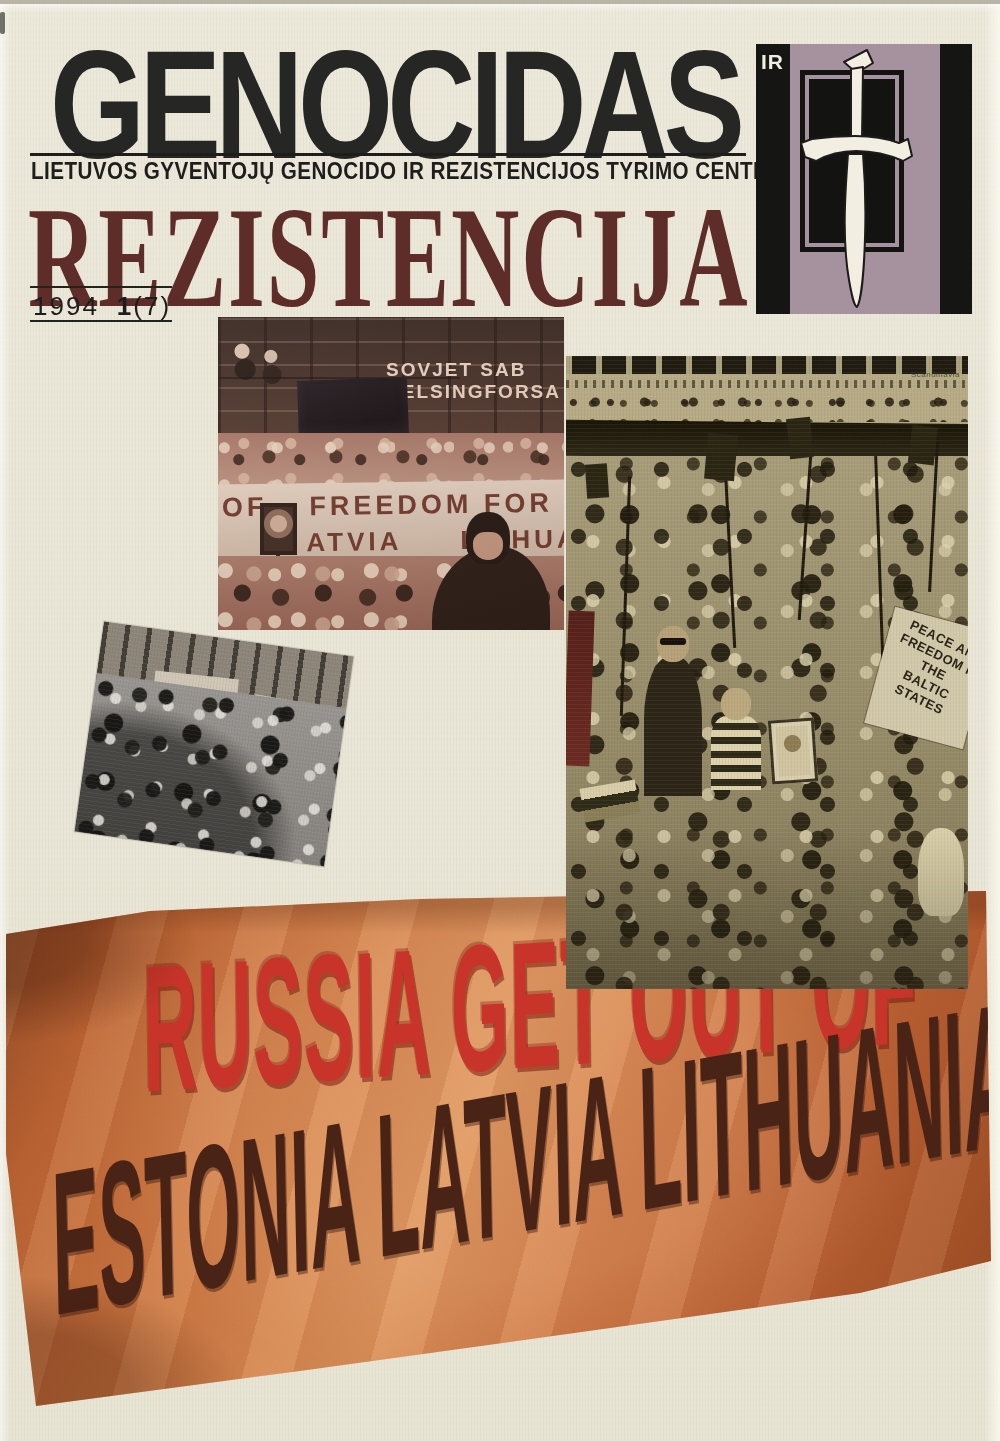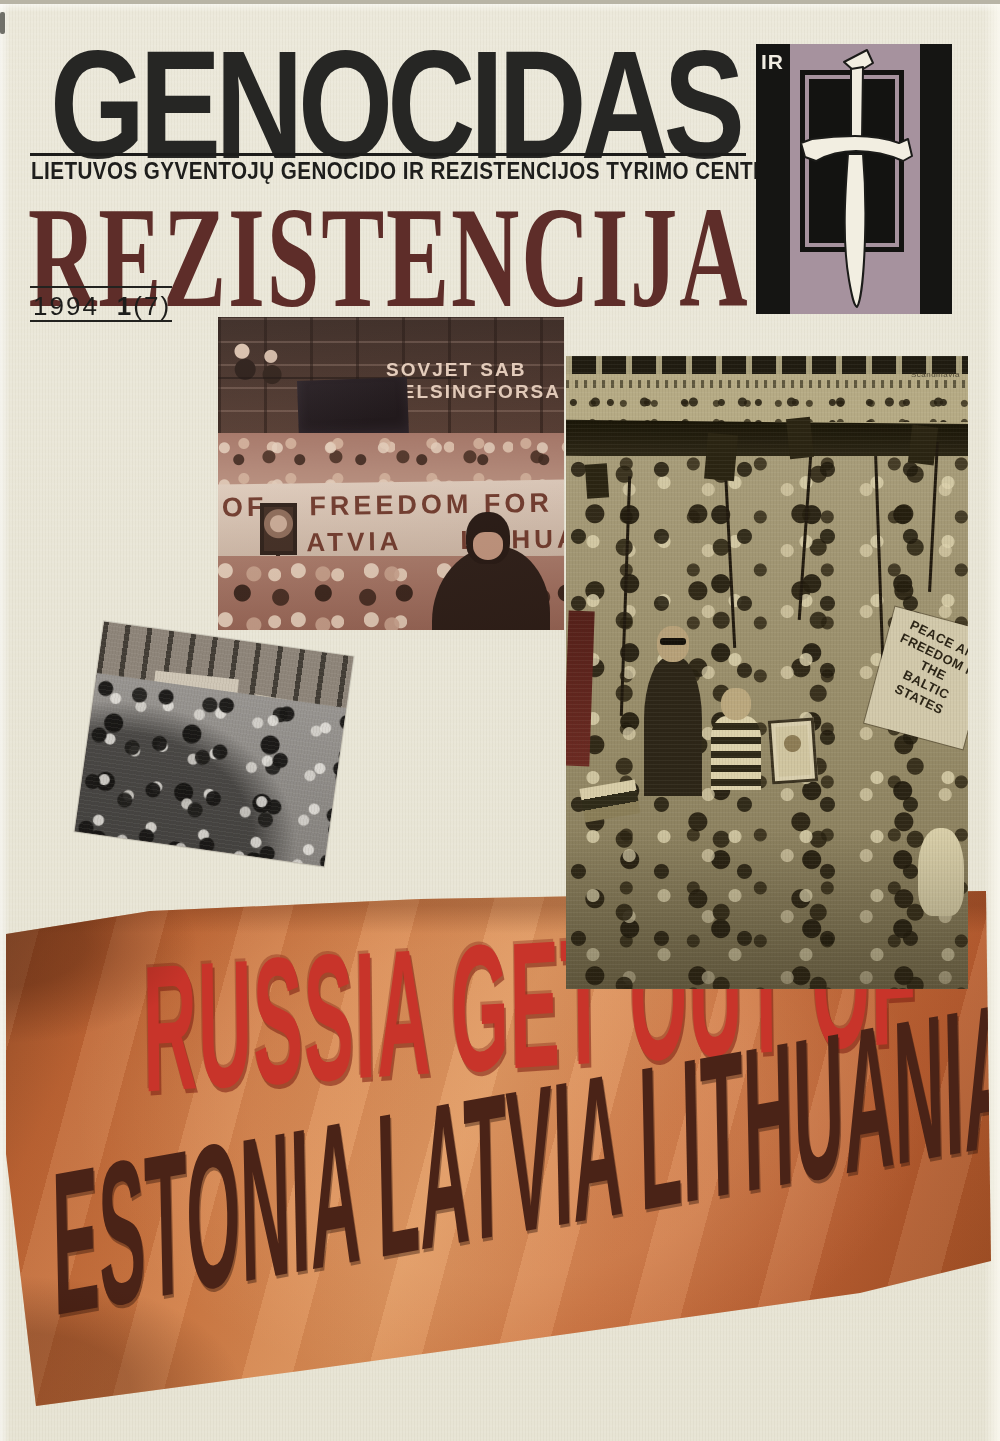--- a/index.html
+++ b/index.html
@@ -33,21 +33,21 @@
     position:absolute;left:28px;top:171px;color:#5e2d29;
     font-family:"Liberation Serif", serif;font-weight:bold;
     font-size:104px;letter-spacing:2px;line-height:1.15;white-space:nowrap;
     transform:scale(0.91,1.38);transform-origin:left top;
   }
   .iss-rule-a{position:absolute;left:30px;top:282px;width:142px;height:2px;background:#22221f;}
   .iss-rule-b{position:absolute;left:30px;top:316px;width:142px;height:2px;background:#22221f;}
   .iss-text{position:absolute;left:33px;top:287px;color:#1d1d1b;font-size:26px;letter-spacing:2px;white-space:nowrap;}
   .iss-text .num{font-weight:bold;margin-left:18px;}
   
-  .logo{position:absolute;left:756px;top:40px;width:196px;height:270px;}
+  .logo{position:absolute;left:756px;top:40px;width:216px;height:270px;}
   .logo .bar-l{position:absolute;left:0;top:0;width:34px;height:100%;background:#151513;}
   .logo .bar-r{position:absolute;right:0;top:0;width:32px;height:100%;background:#151513;}
   .logo .panel{position:absolute;left:34px;right:32px;top:0;bottom:0;background:#a6929e;}
   .logo .innerrect{
     position:absolute;left:44px;top:26px;width:104px;height:182px;background:#131311;
     box-shadow: inset 0 0 0 5px #131311, inset 0 0 0 9px #a6929e;
   }
   .logo .ir{position:absolute;left:5px;top:6px;color:#f1ede2;font-weight:bold;font-size:21px;letter-spacing:1px;}
   .logo svg{position:absolute;left:0;top:0;}
   

